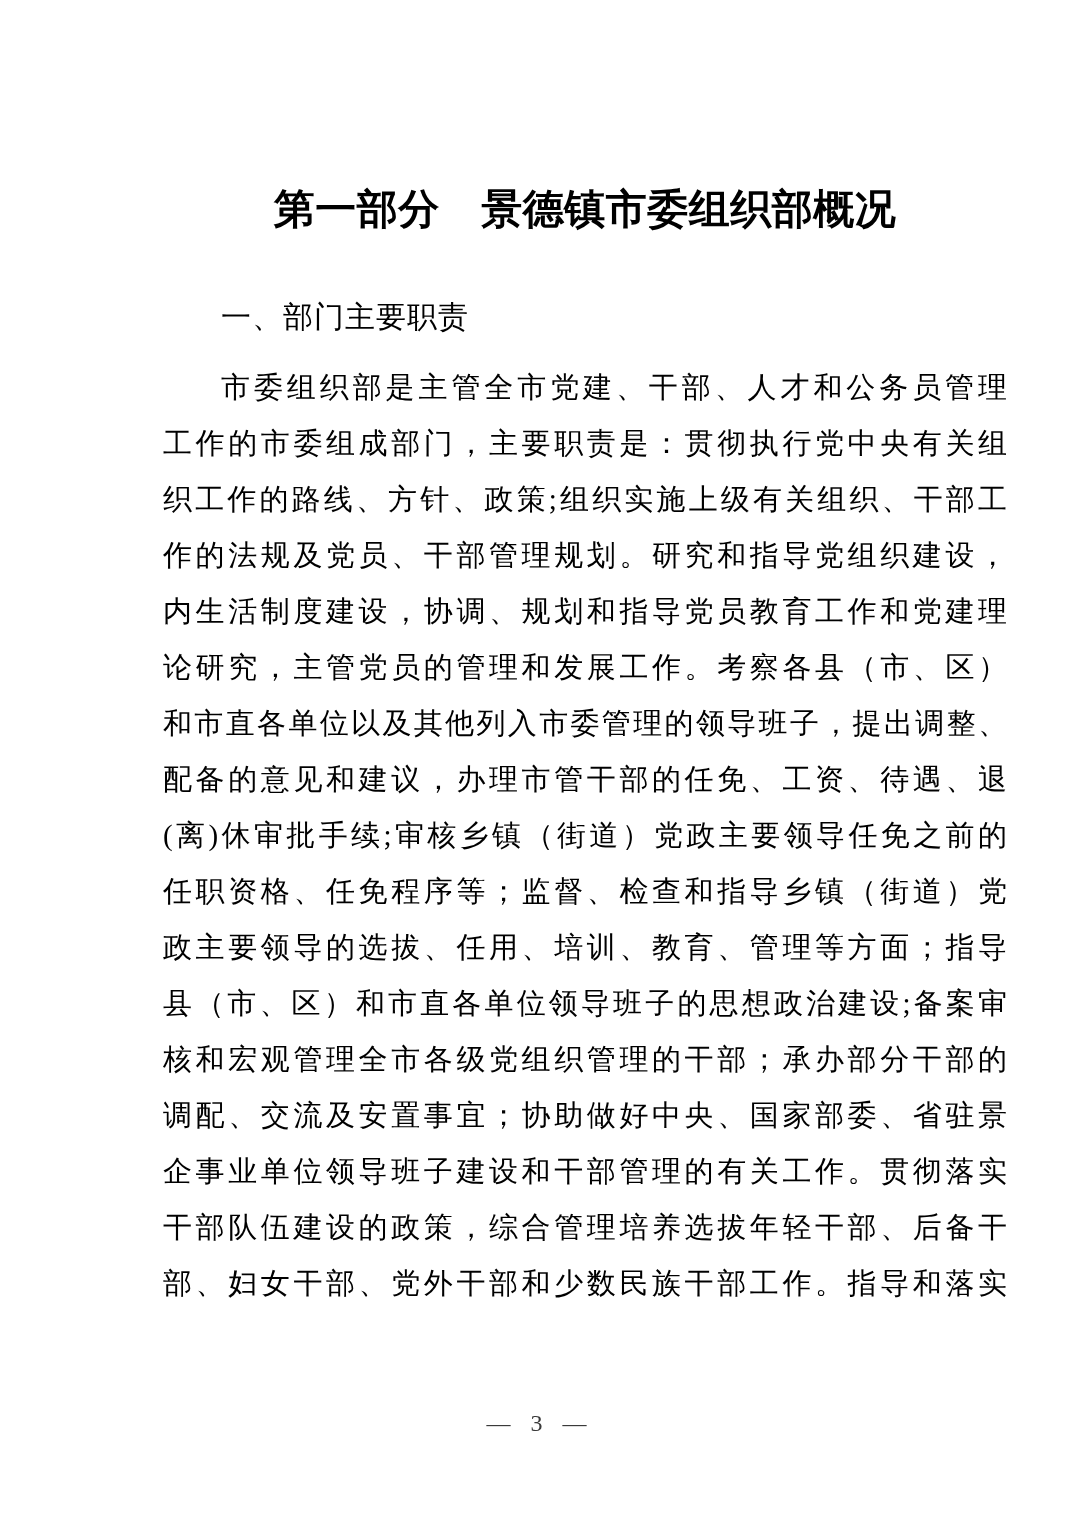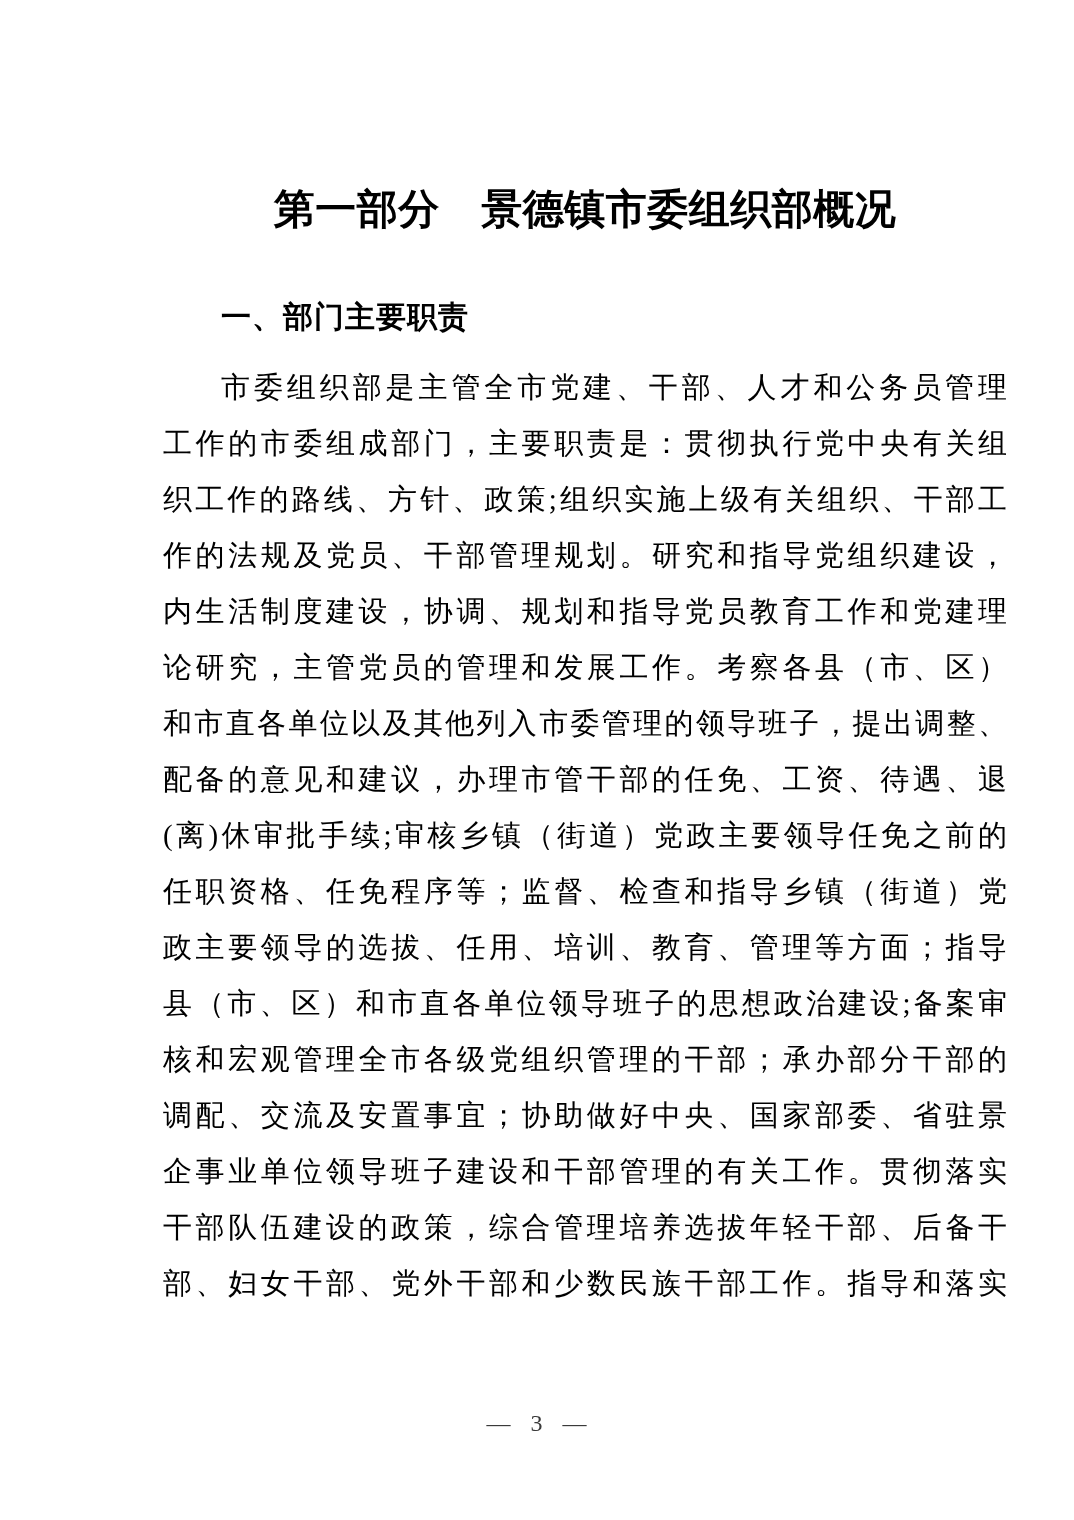--- a/index.html
+++ b/index.html
@@ -26,21 +26,21 @@
     line-height: 50px;
     text-align: center;
     color: #000000;
     letter-spacing: 0.5px;
     white-space: nowrap;
   }
   .section-heading {
     margin: 62px 0 0 0;
     padding-left: 58px;
     font-family: "Liberation Sans", "DejaVu Sans", sans-serif;
-    font-weight: 700;
+    font-weight: 400;
     font-size: 30px;
     line-height: 42px;
     color: #000000;
     letter-spacing: 1px;
   }
   .body-paragraph {
     margin-top: 21px;
     font-family: "Liberation Serif", "DejaVu Serif", serif;
     font-size: 29px;
     color: #000000;

